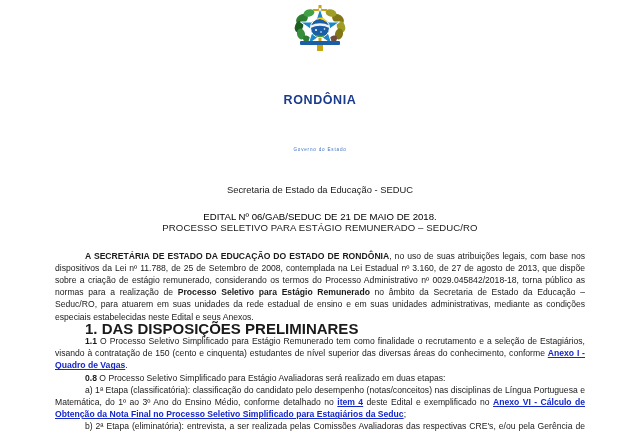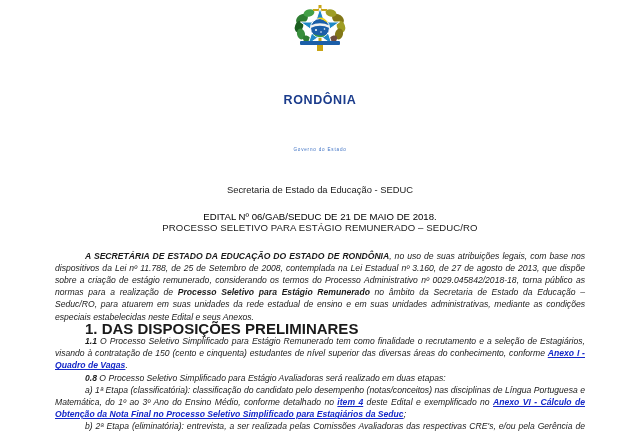--- a/index.html
+++ b/index.html
@@ -91,21 +91,20 @@
   .section-head {
     font-weight: bold;
     font-size: 15px;
     display: block;
     margin-bottom: 0px;
     padding-left: 30px;
   }
   .para {
     margin-top: 0;
     text-align: justify;
-    font-style: italic;
   }
   .para-gap { margin-top: 11px; }
 </style>
 </head>
 <body>
 
 <div class="page">
 
   <div class="emblem-wrap">
     <svg class="emblem" viewBox="0 0 116 100">

